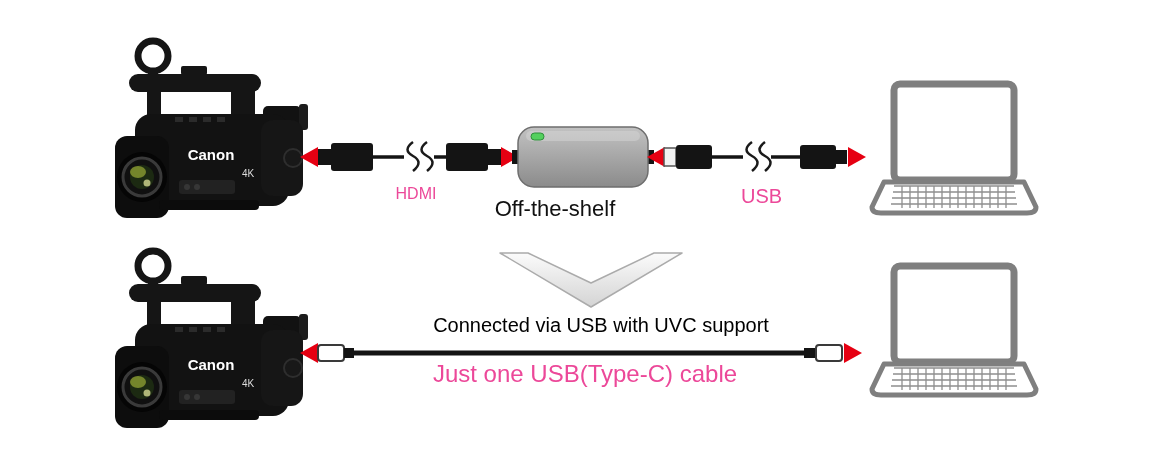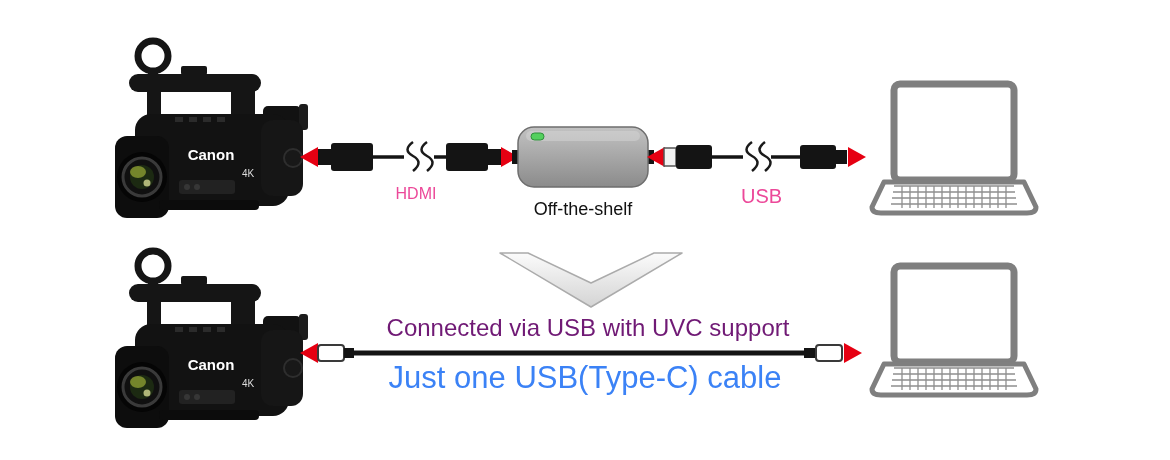--- a/index.html
+++ b/index.html
@@ -4,23 +4,23 @@
 <style>
   html,body { margin:0; padding:0; background:#fff; }
   .canvas {
     position:relative; width:1170px; height:460px; background:#ffffff;
     font-family:"Liberation Sans", sans-serif; overflow:hidden;
   }
   .canvas > svg { position:absolute; left:0; top:0; }
   .lbl { position:absolute; text-align:center; color:#ec4899; }
   .lbl-hdmi  { left:331px; top:185px; width:170px; font-size:16px; }
   .lbl-usb   { left:676px; top:185px; width:171px; font-size:20px; }
-  .lbl-conv  { left:448px; top:196px; width:270px; font-size:18px; line-height:26px; color:#111; }
-  .lbl-uvc   { left:323px; top:314px; width:530px; font-size:24px; color:#701a75; }
-  .lbl-red   { left:320px; top:360px; width:530px; font-size:31px; color:#3b82f6; }
+  .lbl-conv  { left:420px; top:196px; width:270px; font-size:22px; line-height:26px; color:#111; }
+  .lbl-uvc   { left:336px; top:314px; width:530px; font-size:20px; color:#000000; }
+  .lbl-red   { left:320px; top:360px; width:530px; font-size:24px; color:#ec4899; }
 </style>
 </head>
 <body>
 
 <div class="canvas">
 
   <svg width="1170" height="460" viewBox="0 0 1170 460">
     <defs>
       <linearGradient id="convGrad" x1="0" y1="0" x2="0" y2="1">
         <stop offset="0" stop-color="#c2c2c2"></stop>

